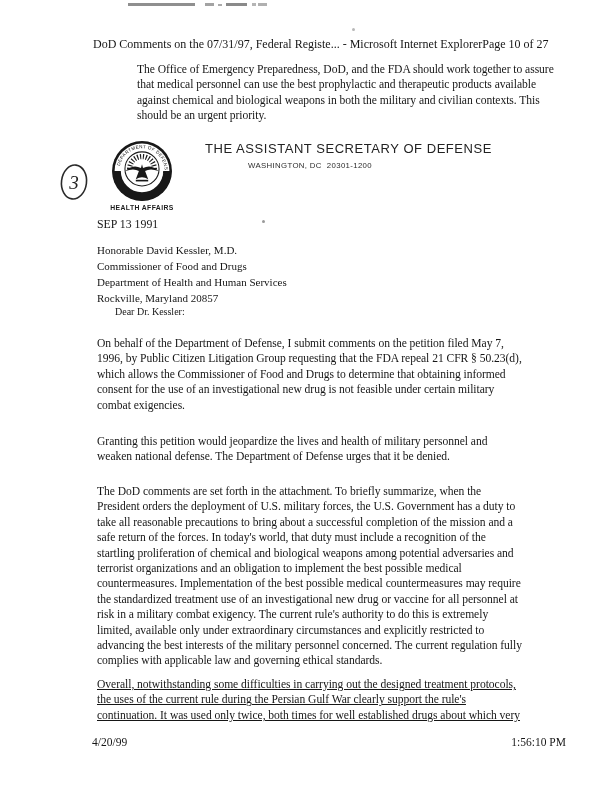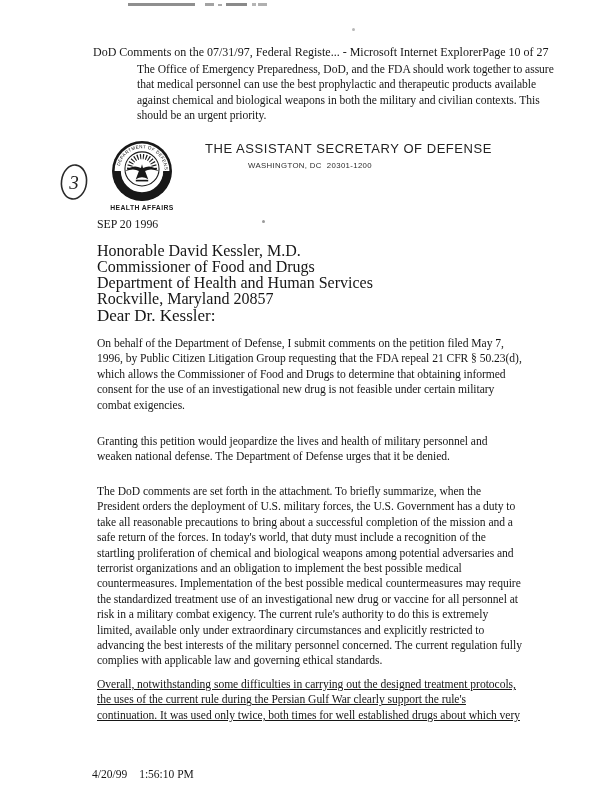--- a/index.html
+++ b/index.html
@@ -21,21 +21,21 @@
   .art5{left:252px;top:3px;width:4px;height:2.5px;background:#b5b5b5;}
   .art6{left:258px;top:3px;width:9px;height:2.5px;background:#b0b0b0;}
   .speck{position:absolute;border-radius:50%;}
   .speck1{left:352px;top:28px;width:3px;height:3px;background:#b8b8b8;}
   .speck2{left:262px;top:220px;width:3px;height:3px;background:#9a9a9a;}
 
   
   .print-header{
     position:absolute;left:93px;top:37px;width:452px;
     display:flex;justify-content:space-between;
-    font-size:12px;line-height:15px;white-space:nowrap;margin-top:8px;
+    font-size:12px;line-height:15px;white-space:nowrap;
   }
 
   
   .para{
     position:absolute;left:97px;width:478px;
     font-size:11.6px;line-height:15.4px;
     white-space:pre;letter-spacing:-0.05px;
   }
   .top-para{top:62px;margin-left:40px;}
   .p-onbehalf{top:336px;}
@@ -62,28 +62,28 @@
   .address-line{
     position:absolute;left:205px;top:161px;width:210px;
     font-family:"Liberation Sans", sans-serif;
     font-size:7.8px;letter-spacing:0.35px;color:#2c2c2c;
     text-align:center;white-space:pre;
   }
 
   .date-line{position:absolute;left:97px;top:217px;font-size:11.8px;}
   .recipient{
     position:absolute;left:97px;top:243px;
-    font-size:16px;line-height:15.9px;white-space:pre;
+    font-size:11px;line-height:15.9px;white-space:pre;
   }
-  .salutation{position:absolute;left:97px;top:306px;font-size:17px;}
+  .salutation{position:absolute;left:115px;top:306px;font-size:10px;}
 
   
   .print-footer{
-    position:absolute;left:92px;top:768px;width:474px;
-    display:flex;justify-content:flex-start;
+    position:absolute;left:92px;top:736px;width:474px;
+    display:flex;justify-content:space-between;
     font-size:11.5px;white-space:nowrap;gap:12px;
   }
 </style>
 </head>
 <body>
 
 <div class="page">
 
   <div>
     <div class="art art1"></div>
@@ -130,21 +130,21 @@
     <circle cx="30" cy="28" r="16.5" fill="#ffffff" stroke="#181818" stroke-width="1"></circle>
     <path d="M 18,28 A 12,12 0 1 1 42,28" fill="none" stroke="#181818" stroke-width="5" stroke-dasharray="1.1,1.7"></path>
     <path d="M14,30 Q21,23 29,27 L30,23.5 L31,27 Q39,23 46,30 Q38,27 33,30 L36,38 Q30,34 24,38 L27,30 Q22,27 14,30 Z" fill="#181818"></path>
     <rect x="24" y="38.5" width="12" height="1.6" fill="#181818"></rect>
   </svg>
   <div class="seal-caption">HEALTH AFFAIRS</div>
 
   <div class="office-line">THE ASSISTANT SECRETARY OF DEFENSE</div>
   <div class="address-line">WASHINGTON, DC  20301-1200</div>
 
-  <div class="date-line">SEP 20 1996</div>
+  <div class="date-line">SEP 13 1991</div>
 
   <div class="recipient">Honorable David Kessler, M.D.
 Commissioner of Food and Drugs
 Department of Health and Human Services
 Rockville, Maryland 20857</div>
 
   <div class="salutation">Dear Dr. Kessler:</div>
 
   <div class="para p-onbehalf">On behalf of the Department of Defense, I submit comments on the petition filed May 7,
 1996, by Public Citizen Litigation Group requesting that the FDA repeal 21 CFR § 50.23(d),

